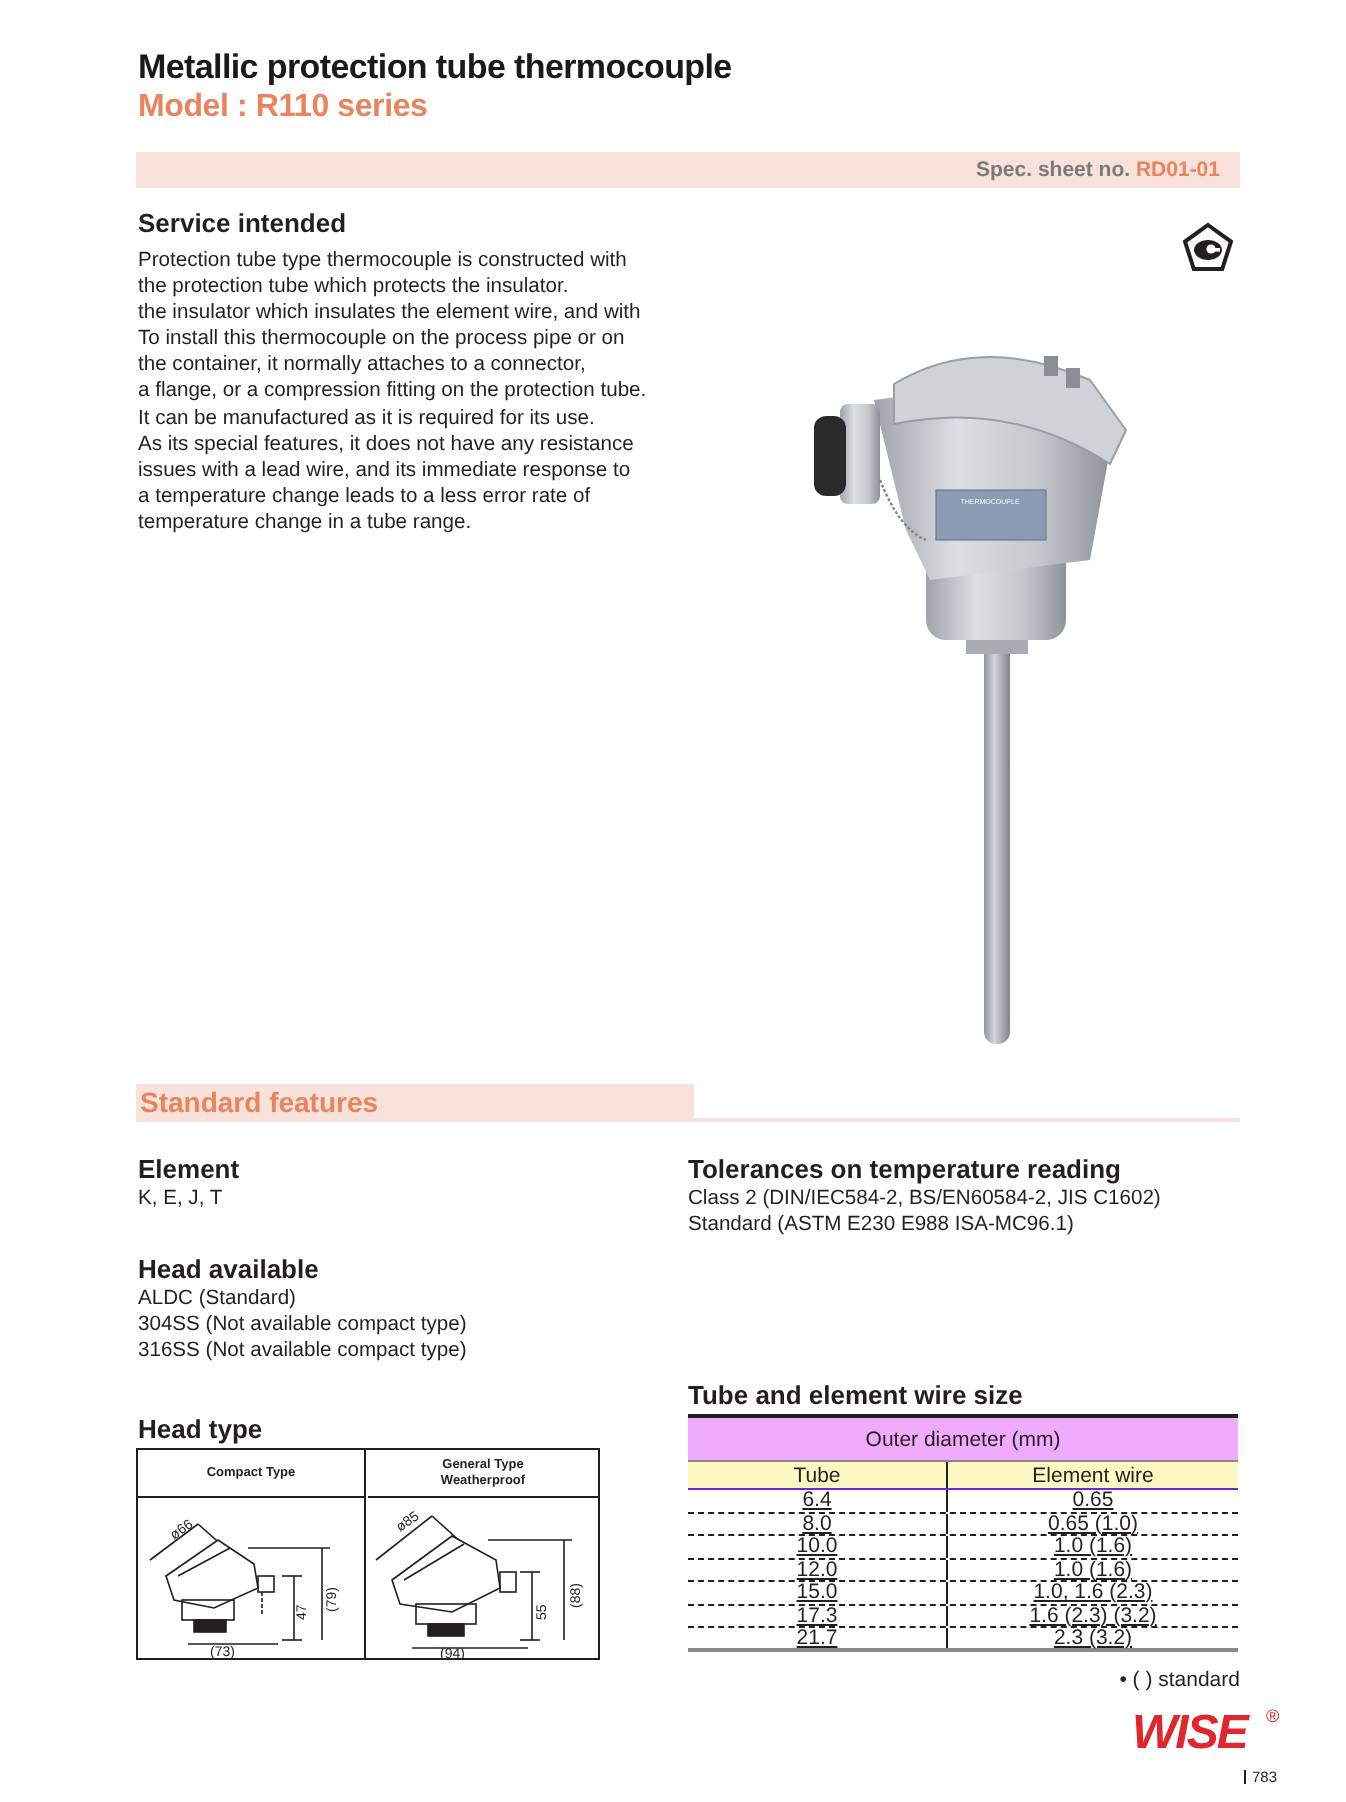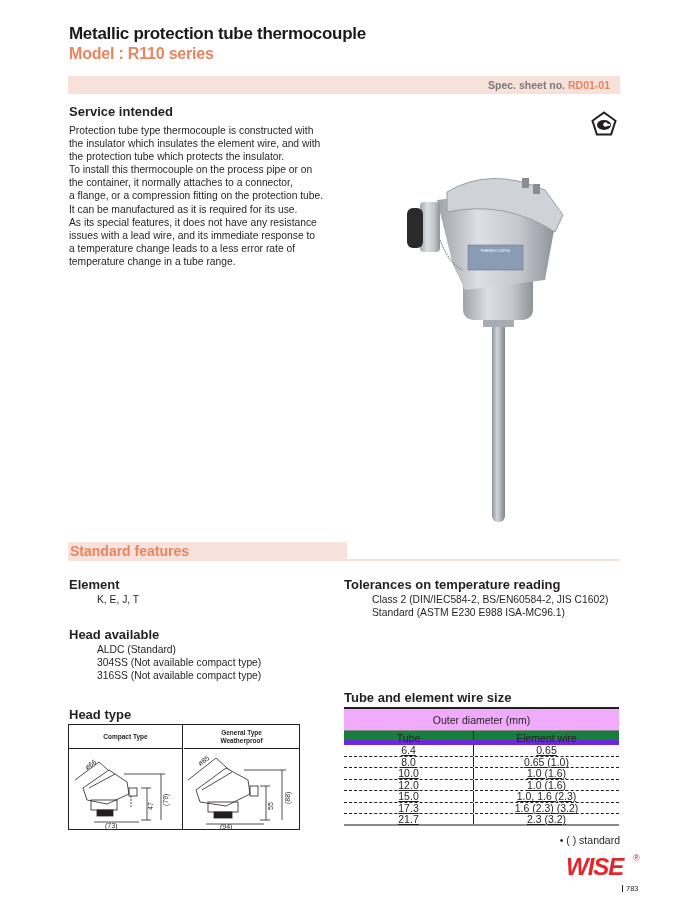--- a/index.html
+++ b/index.html
@@ -18,38 +18,38 @@
   .section-h { position: absolute; font-size: 13px; font-weight: bold; color: #231f20; }
   .para { position: absolute; left: 69px; top: 124px; width: 290px; font-size: 10.3px; line-height: 13.1px; color: #231f20; }
   .para div { white-space: nowrap; }
 
   .product { position: absolute; left: 395px; top: 170px; width: 175px; height: 360px; }
 
   .sf-band { position: absolute; left: 68px; top: 542px; width: 279px; height: 19px; background: #f7e1da; }
   .sf-band span { position: absolute; left: 2px; top: 1px; font-size: 14px; font-weight: bold; color: #e8845e; }
   .sf-line { position: absolute; left: 347px; top: 559px; width: 273px; height: 2px; background: #f7e1da; }
 
-  .small { position: absolute; font-size: 10.3px; line-height: 13px; color: #231f20; margin-left: 28px; }
+  .small { position: absolute; font-size: 10.3px; line-height: 13px; color: #231f20; }
   .small div { white-space: nowrap; }
 
   .head-table { position: absolute; left: 68px; top: 724px; width: 232px; height: 106px; border: 1px solid #231f20; }
   .head-table .col { position: absolute; top: 0; height: 104px; }
   .head-table .col.c1 { left: 0; width: 114px; border-right: 1px solid #231f20; }
   .head-table .col.c2 { left: 115px; width: 115px; }
   .head-table .hdr { height: 24px; border-bottom: 1px solid #231f20; font-size: 6.5px; font-weight: bold; text-align: center; display: flex; flex-direction: column; justify-content: center; line-height: 8px; color: #231f20; }
   .head-table svg { position: absolute; left: 0; top: 25px; }
 
   .tube-h { position: absolute; left: 344px; top: 690px; font-size: 13px; font-weight: bold; }
   .tube-table { position: absolute; left: 344px; top: 707px; width: 275px; }
   .tube-table .topline { height: 2px; background: #231f20; }
   .tube-table .od { height: 22px; background: #f0abfc; text-align: center; font-size: 10.5px; line-height: 22px; border-bottom: 1px solid #8a8a8a; }
   .tube-table .row { display: flex; height: 14px; font-size: 10.5px; line-height: 14px; position: relative; }
   .tube-table .row .c1 { width: 130px; text-align: center; border-right: 1px solid #231f20; }
   .tube-table .row .c2 { flex: 1; text-align: center; }
-  .tube-table .hrow { background: #15803d; border-bottom: 5px solid #6d28d9; }
+  .tube-table .hrow { background: #fef9c3; border-bottom: 1px solid #6d28d9; }
   .tube-table .drow { border-bottom: 1px dashed #231f20; height: 11.5px; line-height: 11px; }
   .tube-table .drow.last { border-bottom: 2px solid #8a8a8a; }
   .tube-table .drow .c1 span, .tube-table .drow .c2 span { text-decoration: underline; }
   .note { position: absolute; right: 53px; top: 834px; font-size: 10.5px; color: #231f20; }
 
   .logo { position: absolute; left: 566px; top: 853px; font-size: 24px; font-weight: bold; font-style: italic; color: #e1262d; letter-spacing: -1px; font-family: "Liberation Sans", sans-serif; }
   .reg { position: absolute; left: 633px; top: 853px; font-size: 9px; color: #e1262d; }
   .page-no { position: absolute; left: 622px; top: 884px; font-size: 7.5px; color: #231f20; }
   .page-no::before { content: ""; display: inline-block; width: 1px; height: 7px; background: #231f20; margin-right: 3px; vertical-align: -1px; }
 </style>
@@ -69,22 +69,22 @@
 <svg class="cert-icon" viewBox="0 0 26 26">
   <polygon points="13,1.5 24.5,9.8 20.1,23.5 5.9,23.5 1.5,9.8" fill="#fff" stroke="#231f20" stroke-width="2"></polygon>
   <ellipse cx="13" cy="14" rx="7" ry="5" fill="#231f20"></ellipse>
   <circle cx="14.5" cy="13.5" r="2.3" fill="#fff"></circle>
   <rect x="15" y="13" width="4" height="1.8" fill="#fff"></rect>
 </svg>
 
 <div class="section-h" style="left:69px; top:104px;">Service intended</div>
 <div class="para">
   <div>Protection tube type thermocouple is constructed with</div>
+  <div>the protection tube which protects the insulator.</div>
   <div>the insulator which insulates the element wire, and with</div>
-  <div>the protection tube which protects the insulator.</div>
   <div>To install this thermocouple on the process pipe or on</div>
   <div>the container, it normally attaches to a connector,</div>
   <div>a flange, or a compression fitting on the protection tube.</div>
   <div>It can be manufactured as it is required for its use.</div>
   <div>As its special features, it does not have any resistance</div>
   <div>issues with a lead wire, and its immediate response to</div>
   <div>a temperature change leads to a less error rate of</div>
   <div>temperature change in a tube range.</div>
 </div>
 

